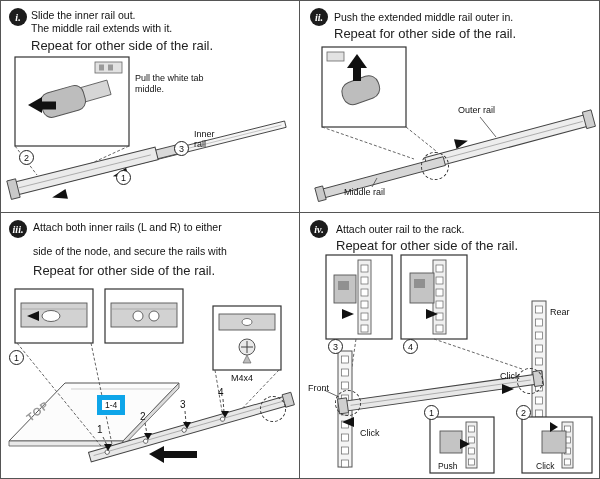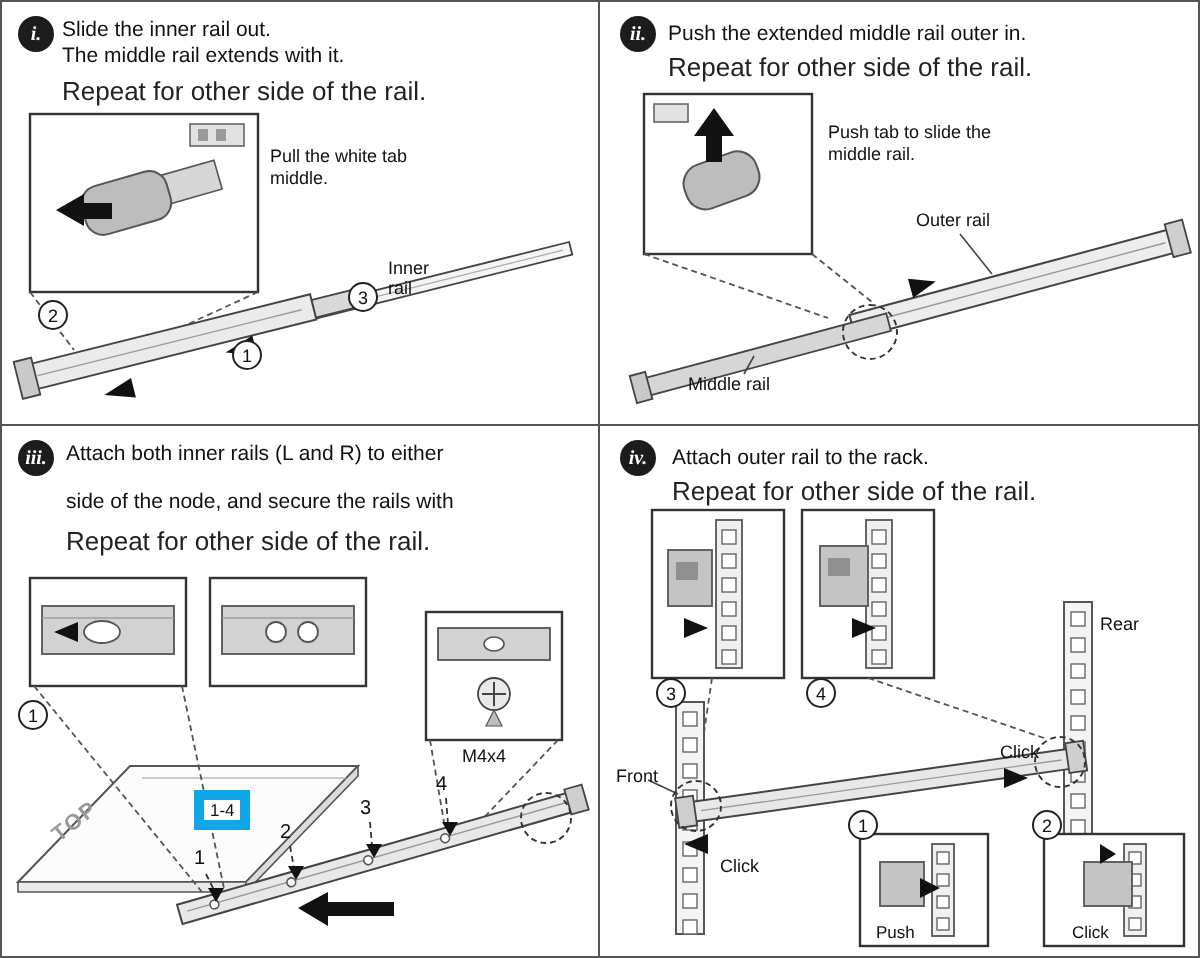--- a/index.html
+++ b/index.html
@@ -95,21 +95,20 @@
       </g>
       <g stroke="#444" stroke-width="0.8">
         <line x1="180" y1="116" x2="196" y2="136"></line>
         <line x1="72" y1="186" x2="77" y2="177"></line>
       </g>
     </svg>
     <div class="dashed-circle" style="left:121px;top:151px;width:28px;height:28px"></div>
     <div class="badge" style="left:10px;top:7px">ii.</div>
     <div class="title" style="left:34px;top:10px">Push the extended middle rail outer in.</div>
     <div class="note" style="left:34px;top:25px">Repeat for other side of the rail.</div>
-    <div class="caption" style="left:114px;top:60px;width:84px">Push tab to slide the middle rail.</div>
     <div class="small-label" style="left:158px;top:104px">Outer rail</div>
     <div class="small-label" style="left:44px;top:186px">Middle rail</div>
   </section>
 
   <section class="panel" style="left:0;top:212px;width:298px;height:267px">
     <svg width="298" height="267" viewBox="0 0 298 267">
       <g>
         <rect x="14" y="76" width="78" height="54" fill="#fff" stroke="#333" stroke-width="1.2"></rect>
         <rect x="20" y="90" width="66" height="24" fill="#d2d2d2" stroke="#555" stroke-width="0.9"></rect>
         <line x1="20" y1="96" x2="86" y2="96" stroke="#9e9e9e" stroke-width="0.7"></line>

